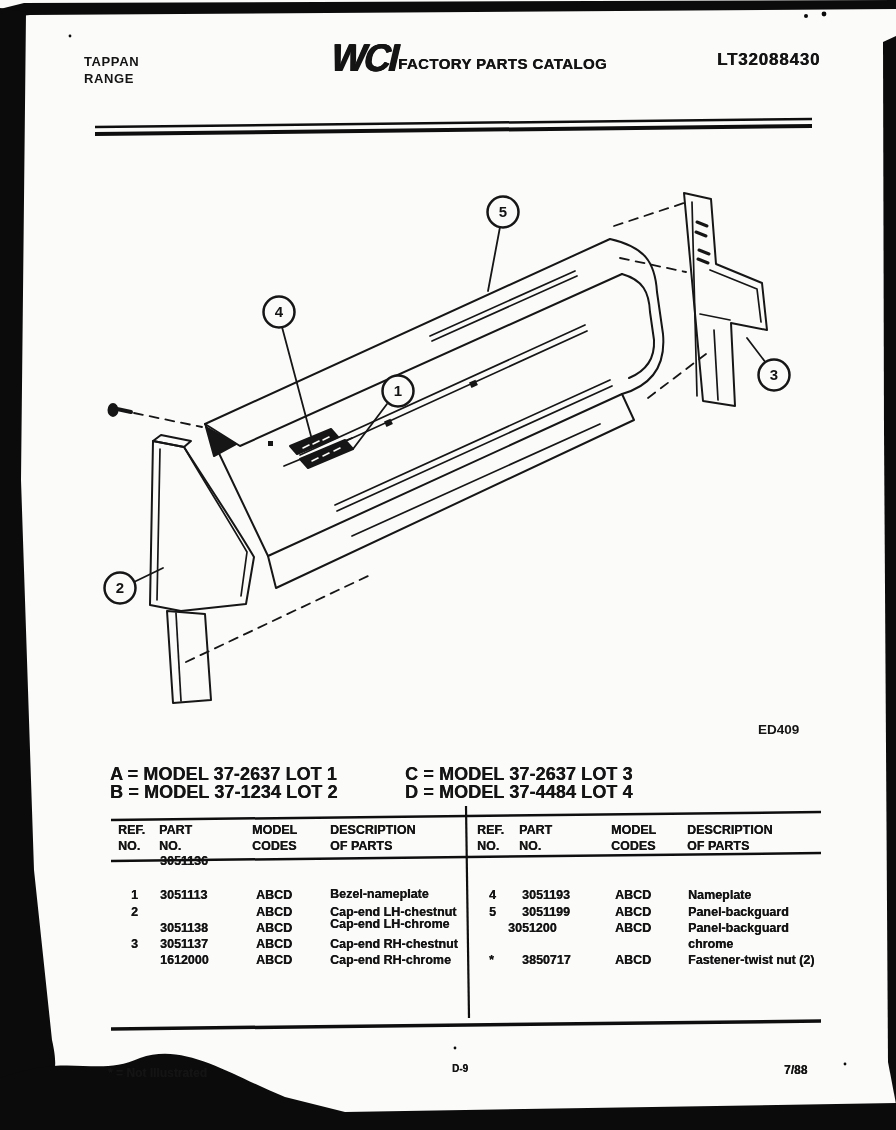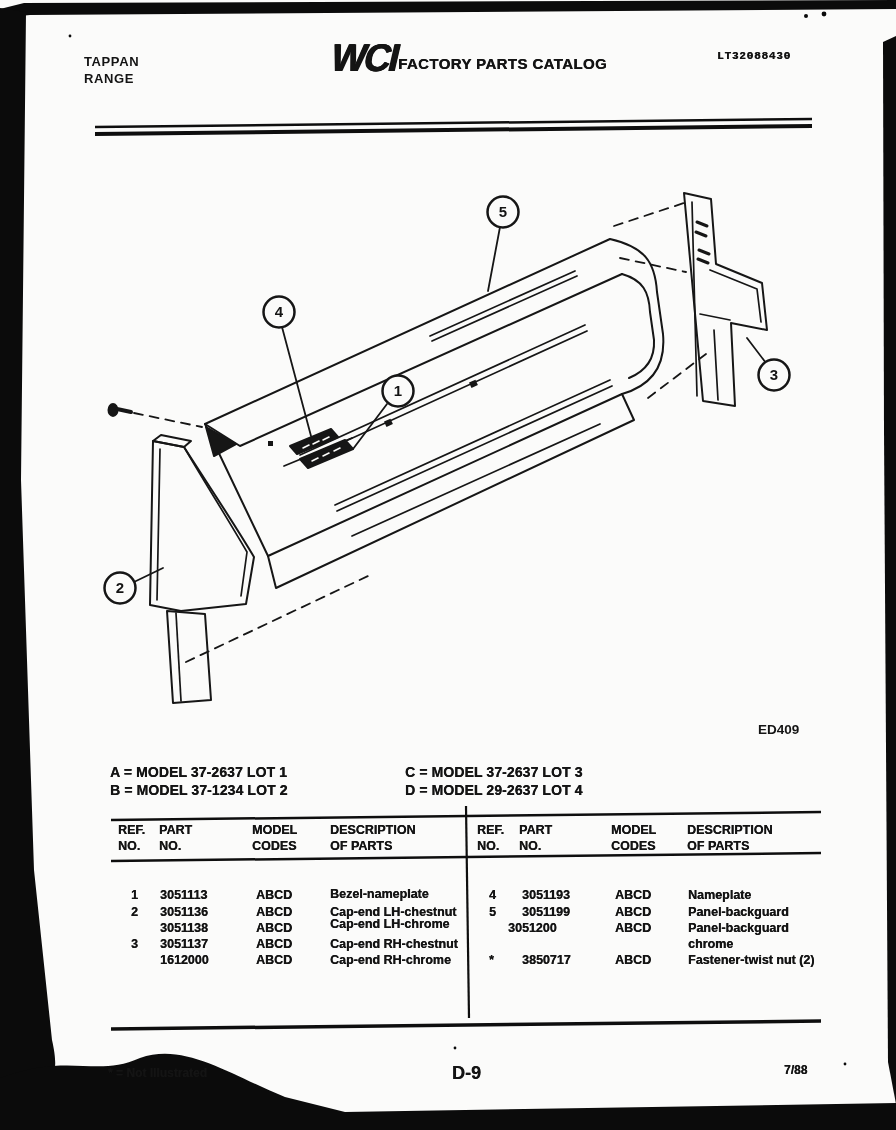--- a/index.html
+++ b/index.html
@@ -10,22 +10,22 @@
   }
   .abs{position:absolute;}
   .txt{position:absolute;white-space:nowrap;color:#141414;}
   .brand{font-size:13px;line-height:17px;letter-spacing:.6px;white-space:pre-line;}
   .logo{
     font-size:37px;line-height:34px;letter-spacing:-2px;
     transform:skewX(-13deg) scaleY(1.05);transform-origin:left bottom;
     text-shadow:1.2px 0 0 #141414,.6px 0 0 #141414;
   }
   .cat-title{font-size:15px;letter-spacing:.4px;text-shadow:.4px 0 0 #141414;}
-  .pubnum{font-size:11px;letter-spacing:.8px;text-shadow:.4px 0 0 #141414;font-family:Liberation Mono, monospace;}
-  .legend{font-size:14px;letter-spacing:.1px;text-shadow:.3px 0 0 #141414;}
+  .pubnum{font-size:17px;letter-spacing:.8px;text-shadow:.4px 0 0 #141414;}
+  .legend{font-size:18px;letter-spacing:.1px;text-shadow:.3px 0 0 #141414;}
   .th{font-size:12.5px;line-height:16px;white-space:pre-line;text-shadow:.3px 0 0 #141414;}
   .cell{font-size:12.5px;line-height:16px;white-space:pre-line;text-shadow:.3px 0 0 #141414;}
   .foot{font-size:12px;text-shadow:.3px 0 0 #141414;}
   svg text{font-family:"Liberation Sans",sans-serif;font-weight:bold;fill:#141414;}
 </style>
 </head>
 <body>
 
 <svg class="abs" style="left:0;top:0" width="896" height="1130" viewBox="0 0 896 1130">
 
@@ -140,21 +140,21 @@
 
 <div class="txt brand" style="left:84px;top:53px">TAPPAN
 RANGE</div>
 <div class="txt logo" style="left:327px;top:42px">WCI</div>
 <div class="txt cat-title" style="left:398px;top:55px">FACTORY PARTS CATALOG</div>
 <div class="txt pubnum" style="left:717px;top:50px">LT32088430</div>
 
 <div class="txt legend" style="left:110px;top:764px">A = MODEL 37-2637 LOT 1</div>
 <div class="txt legend" style="left:110px;top:782px">B = MODEL 37-1234 LOT 2</div>
 <div class="txt legend" style="left:405px;top:764px">C = MODEL 37-2637 LOT 3</div>
-<div class="txt legend" style="left:405px;top:782px">D = MODEL 29-2637 LOT 4</div>
+<div class="txt legend" style="left:405px;top:782px">D = MODEL 37-4484 LOT 4</div>
 
 <div class="txt th" style="left:118px;top:822px">REF.
 NO.</div>
 <div class="txt th" style="left:159px;top:822px">PART
 NO.</div>
 <div class="txt th" style="left:252px;top:822px">MODEL
 CODES</div>
 <div class="txt th" style="left:330px;top:822px">DESCRIPTION
 OF PARTS</div>
 
@@ -168,21 +168,21 @@
 OF PARTS</div>
 
 <div>
   <span class="txt cell" style="left:131px;top:887px">1</span>
   <span class="txt cell" style="left:160px;top:887px">3051113</span>
   <span class="txt cell" style="left:256px;top:887px">ABCD</span>
   <span class="txt cell" style="left:330px;top:886px">Bezel-nameplate</span>
 </div>
 <div>
   <span class="txt cell" style="left:131px;top:904px">2</span>
-  <span class="txt cell" style="left:160px;top:904px">3051136</span>
+  <span class="txt cell" style="left:160px;top:853px">3051136</span>
   <span class="txt cell" style="left:256px;top:904px">ABCD</span>
   <span class="txt cell" style="left:330px;top:904px">Cap-end LH-chestnut</span>
 </div>
 <div>
   <span class="txt cell" style="left:160px;top:920px">3051138</span>
   <span class="txt cell" style="left:256px;top:920px">ABCD</span>
   <span class="txt cell" style="left:330px;top:916px">Cap-end LH-chrome</span>
 </div>
 <div>
   <span class="txt cell" style="left:131px;top:936px">3</span>
@@ -215,14 +215,14 @@
 chrome</span>
 </div>
 <div>
   <span class="txt cell" style="left:489px;top:952px">*</span>
   <span class="txt cell" style="left:522px;top:952px">3850717</span>
   <span class="txt cell" style="left:615px;top:952px">ABCD</span>
   <span class="txt cell" style="left:688px;top:952px">Fastener-twist nut (2)</span>
 </div>
 
 <div class="txt foot" style="left:108px;top:1066px">* = Not Illustrated</div>
-<div class="txt foot" style="left:452px;top:1063px;font-size:18px">D-9</div>
+<div class="txt foot" style="left:452px;top:1063px;font-size:10px">D-9</div>
 <div class="txt foot" style="left:784px;top:1063px">7/88</div>
 
 </body></html>

